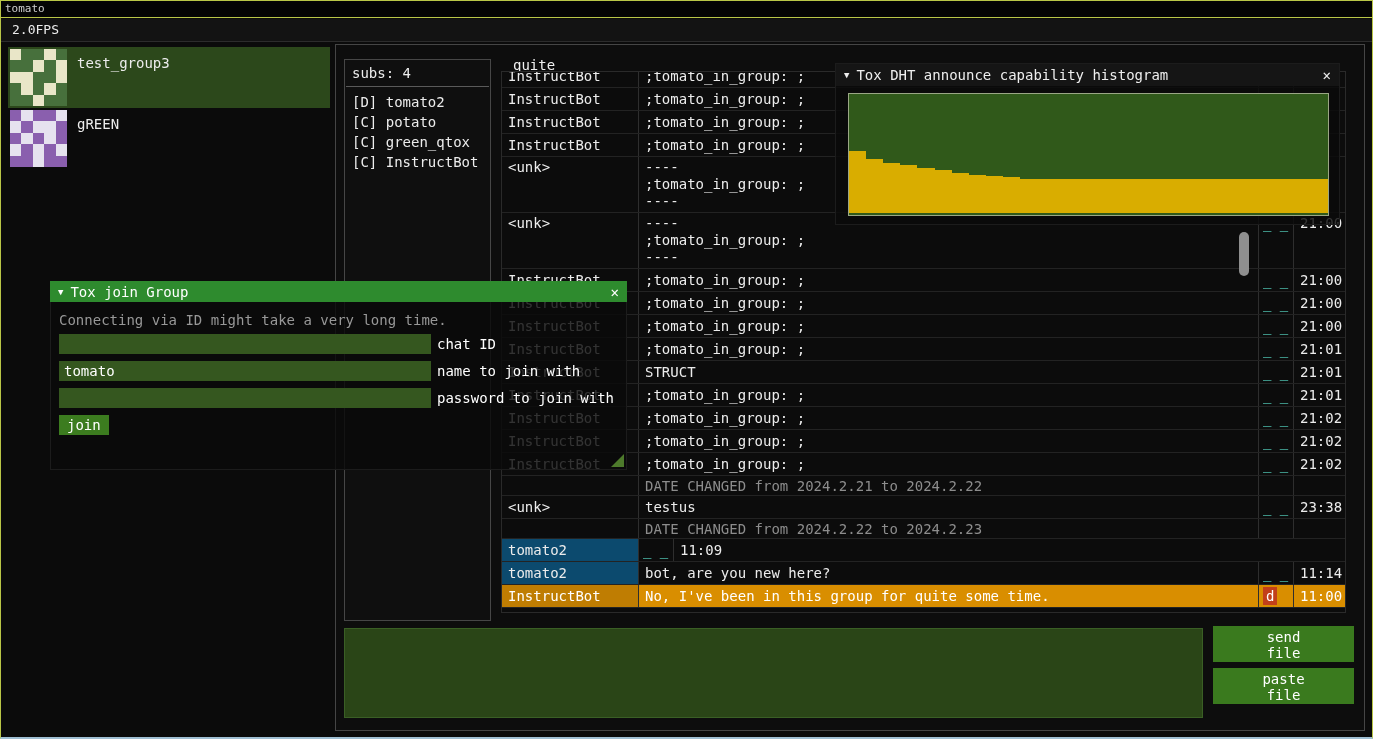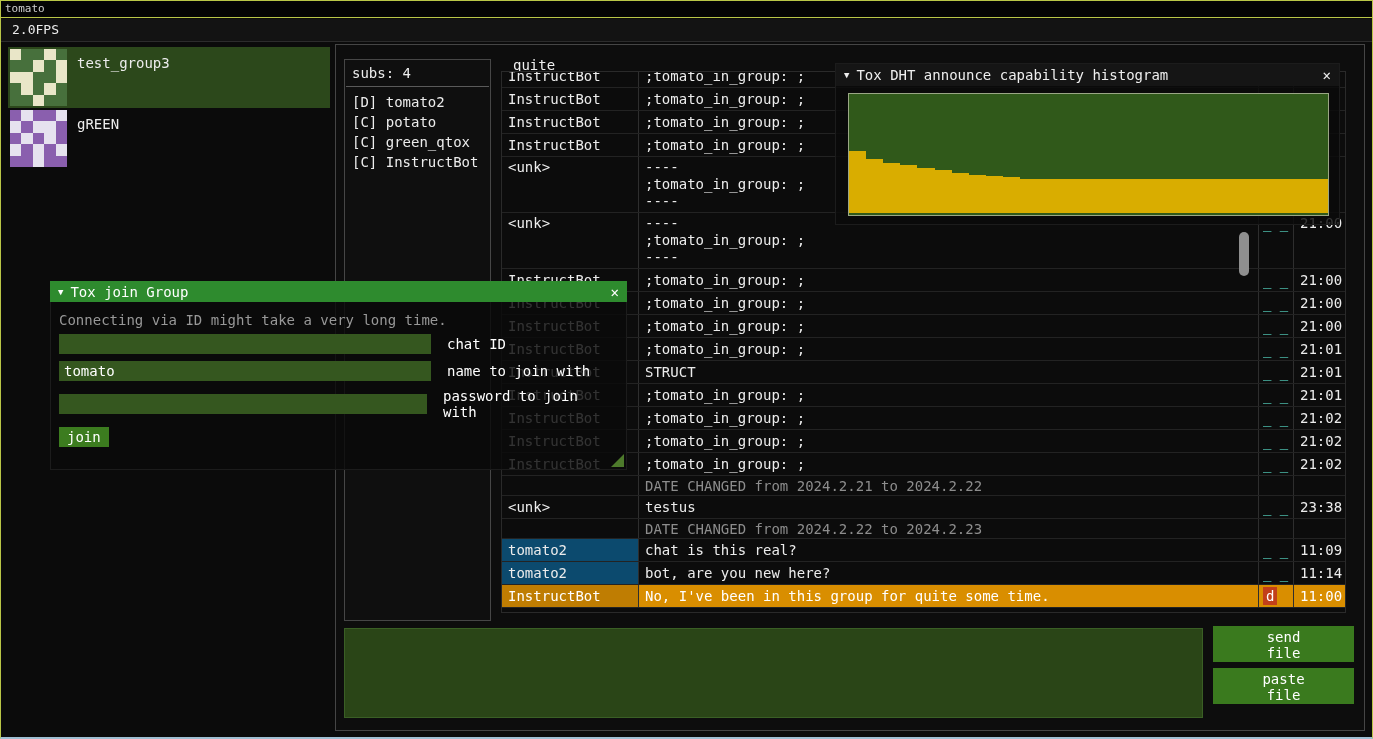--- a/index.html
+++ b/index.html
@@ -61,21 +61,21 @@
   .wtitle{height:21px;display:flex;align-items:center;padding:0 8px;gap:7px;cursor:move}
   .wtitle .tri{font-size:9px}
   .wclose{margin-left:auto;cursor:pointer}
   .join{left:50px;top:281px;width:577px;height:189px;z-index:20}
   .join .wtitle{background:#2e8b2e;color:#fff}
   .join .wbody{position:relative;height:168px;background:rgba(10,10,10,0.82);padding:8px;border:1px solid #1c1c1c;border-top:none}
   .info{color:#989898;line-height:20px}
   .frow{display:flex;align-items:center;margin-top:7px}
   .frow.first{margin-top:4px}
   .ginput{width:372px;height:20px;background:#35571f;border:none;color:#fff;font-family:inherit;font-size:14px;padding:0 5px;outline:none}
-  .frow label{margin-left:16px;color:#fff}
+  .frow label{margin-left:6px;color:#fff}
   .joinbtn{margin-top:7px;background:#3c7c1f;color:#fff;border:none;font-family:inherit;font-size:14px;padding:2px 8px;cursor:pointer}
   .grip{position:absolute;right:2px;bottom:2px;width:0;height:0;border-bottom:13px solid #4d7a2b;border-left:13px solid transparent;cursor:nwse-resize}
   .histo{left:835px;top:63px;width:505px;height:162px;z-index:30;background:rgba(10,10,10,0.82);border:1px solid #1c1c1c}
   .histo .wtitle{background:#151515;color:#eee;height:22px}
   .plot{position:absolute;left:12px;top:29px;width:481px;height:123px;background:#30591a;border:1px solid #9aa685}
   .bars{width:100%;height:100%;display:flex;align-items:flex-end;padding-bottom:2px}
   .bar{flex:1;background:#d9ad00}
 </style>
 </head>
 <body>
@@ -277,21 +277,20 @@
             <div class="cell time">23:38</div>
           </div>
           <div class="crow date">
             <div class="cell name"></div>
             <div class="cell msg">DATE CHANGED from 2024.2.22 to 2024.2.23</div>
             <div class="cell flags"><span class="flagbadge"></span></div>
             <div class="cell time"></div>
           </div>
           <div class="crow nhl">
             <div class="cell name">tomato2</div>
-            <div class="cell msg">chat is this real?</div>
             <div class="cell flags"><span class="flagbadge">_ _</span></div>
             <div class="cell time">11:09</div>
           </div>
           <div class="crow nhl">
             <div class="cell name">tomato2</div>
             <div class="cell msg">bot, are you new here?</div>
             <div class="cell flags"><span class="flagbadge">_ _</span></div>
             <div class="cell time">11:14</div>
           </div>
           <div class="crow hl">

